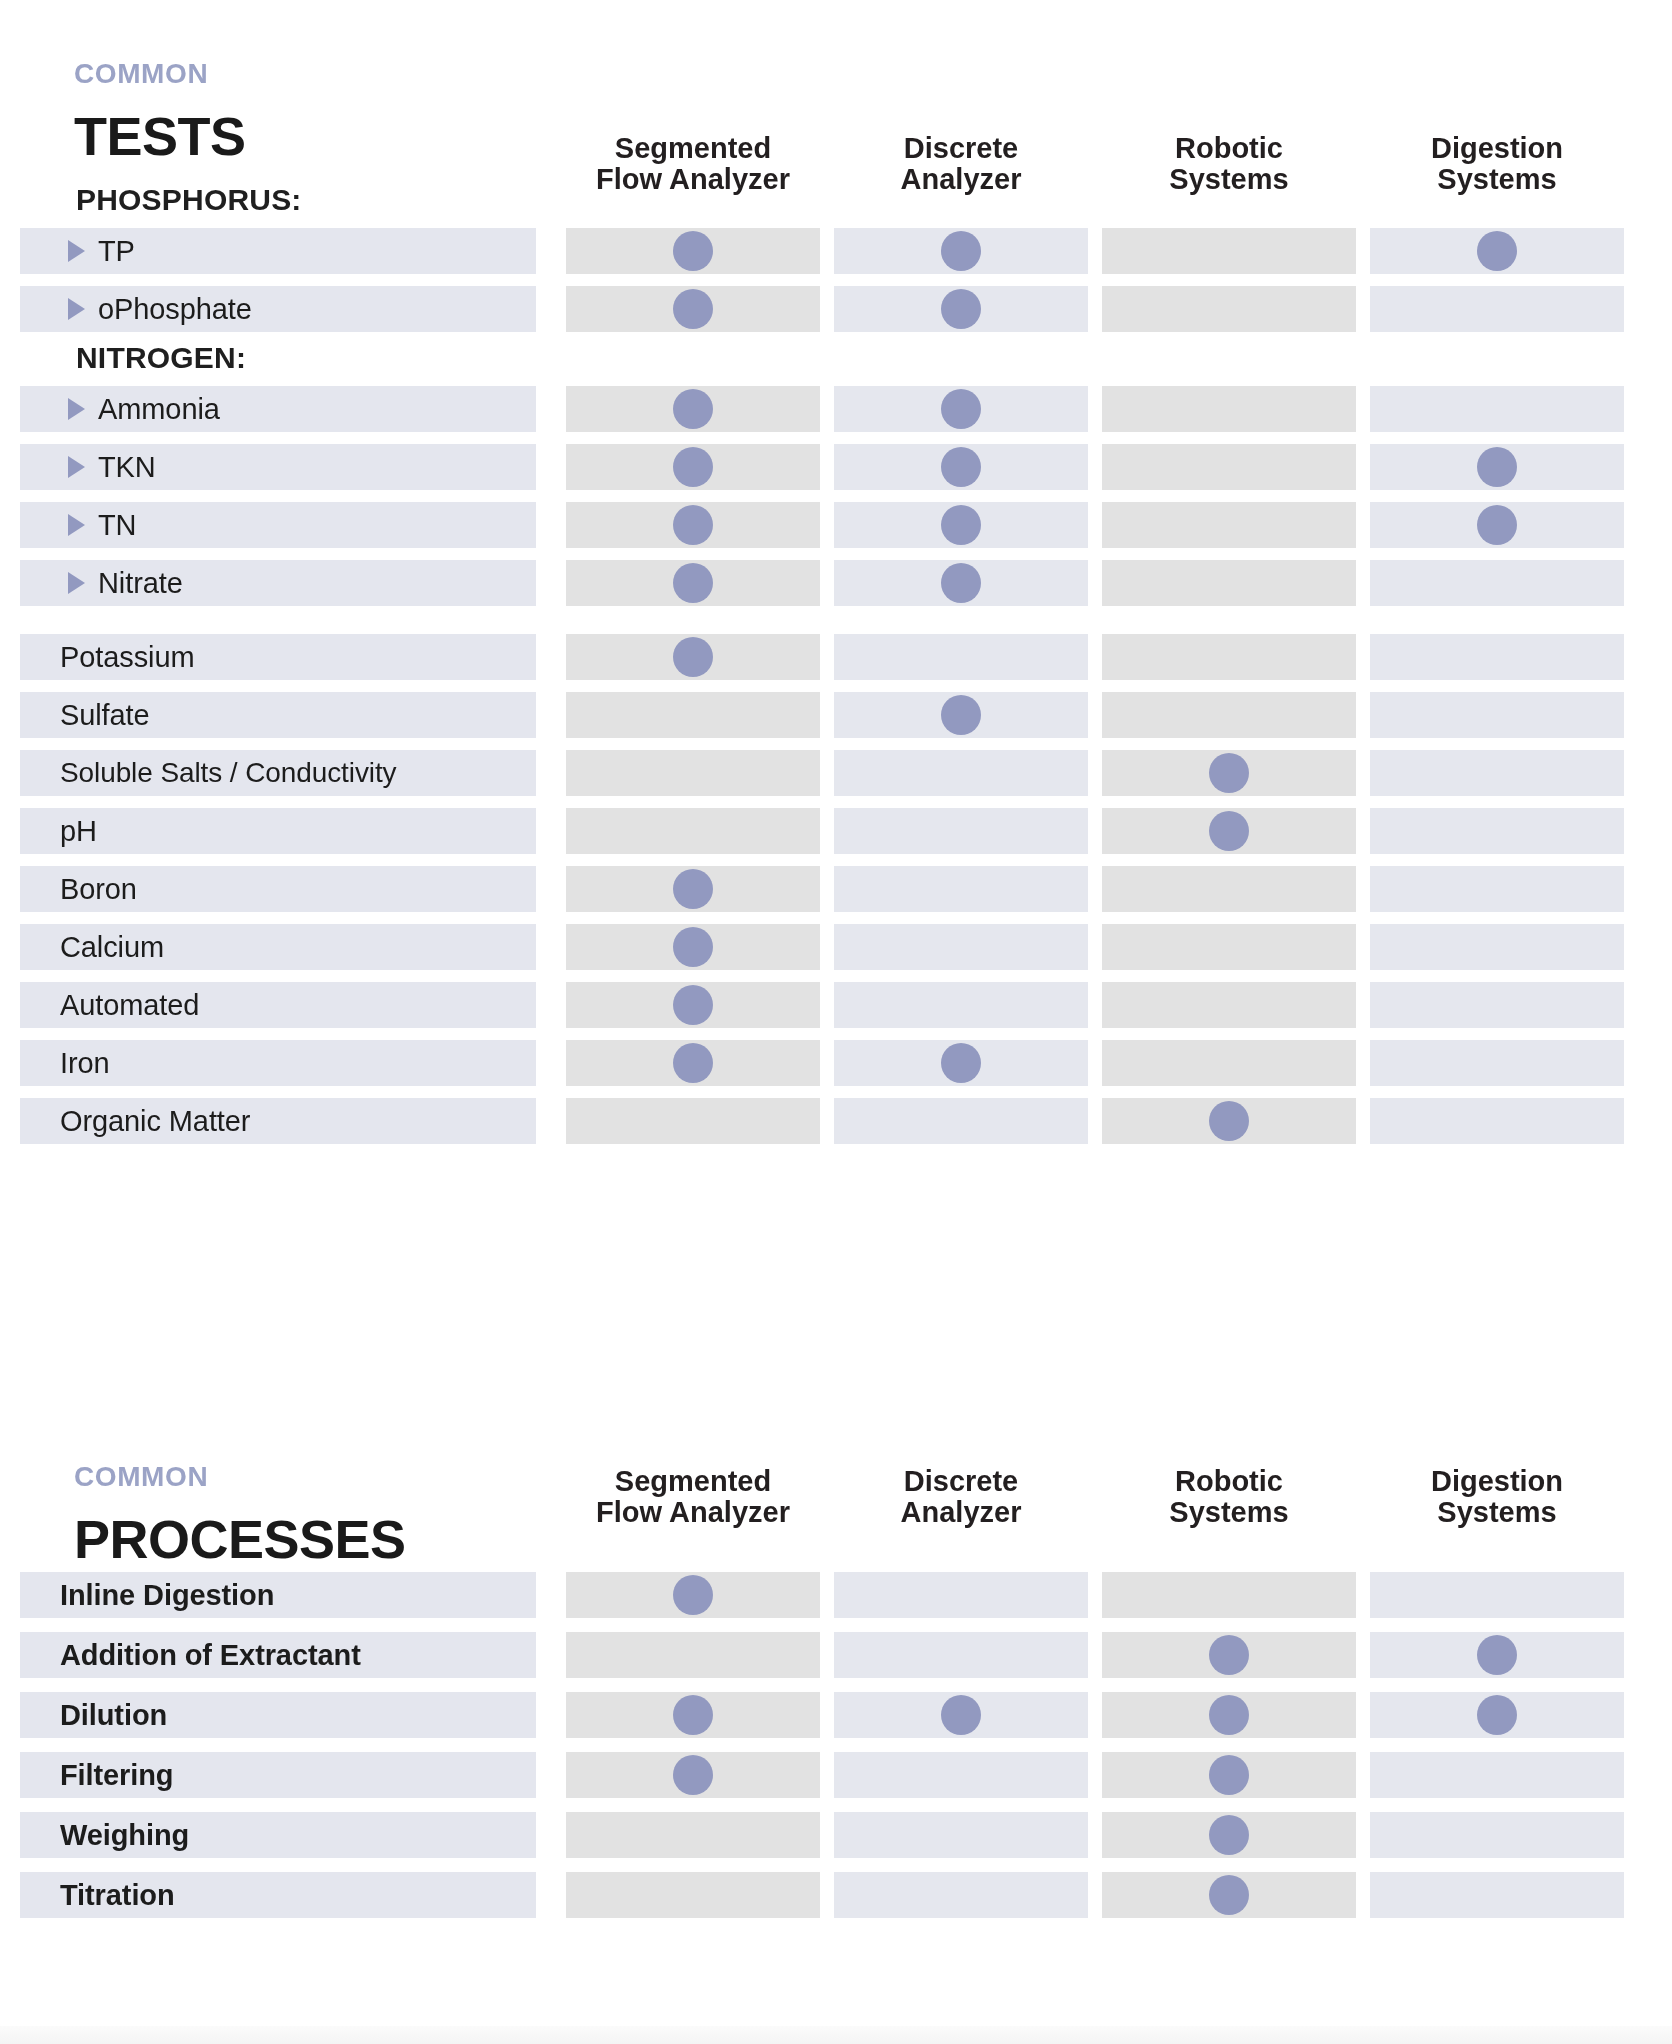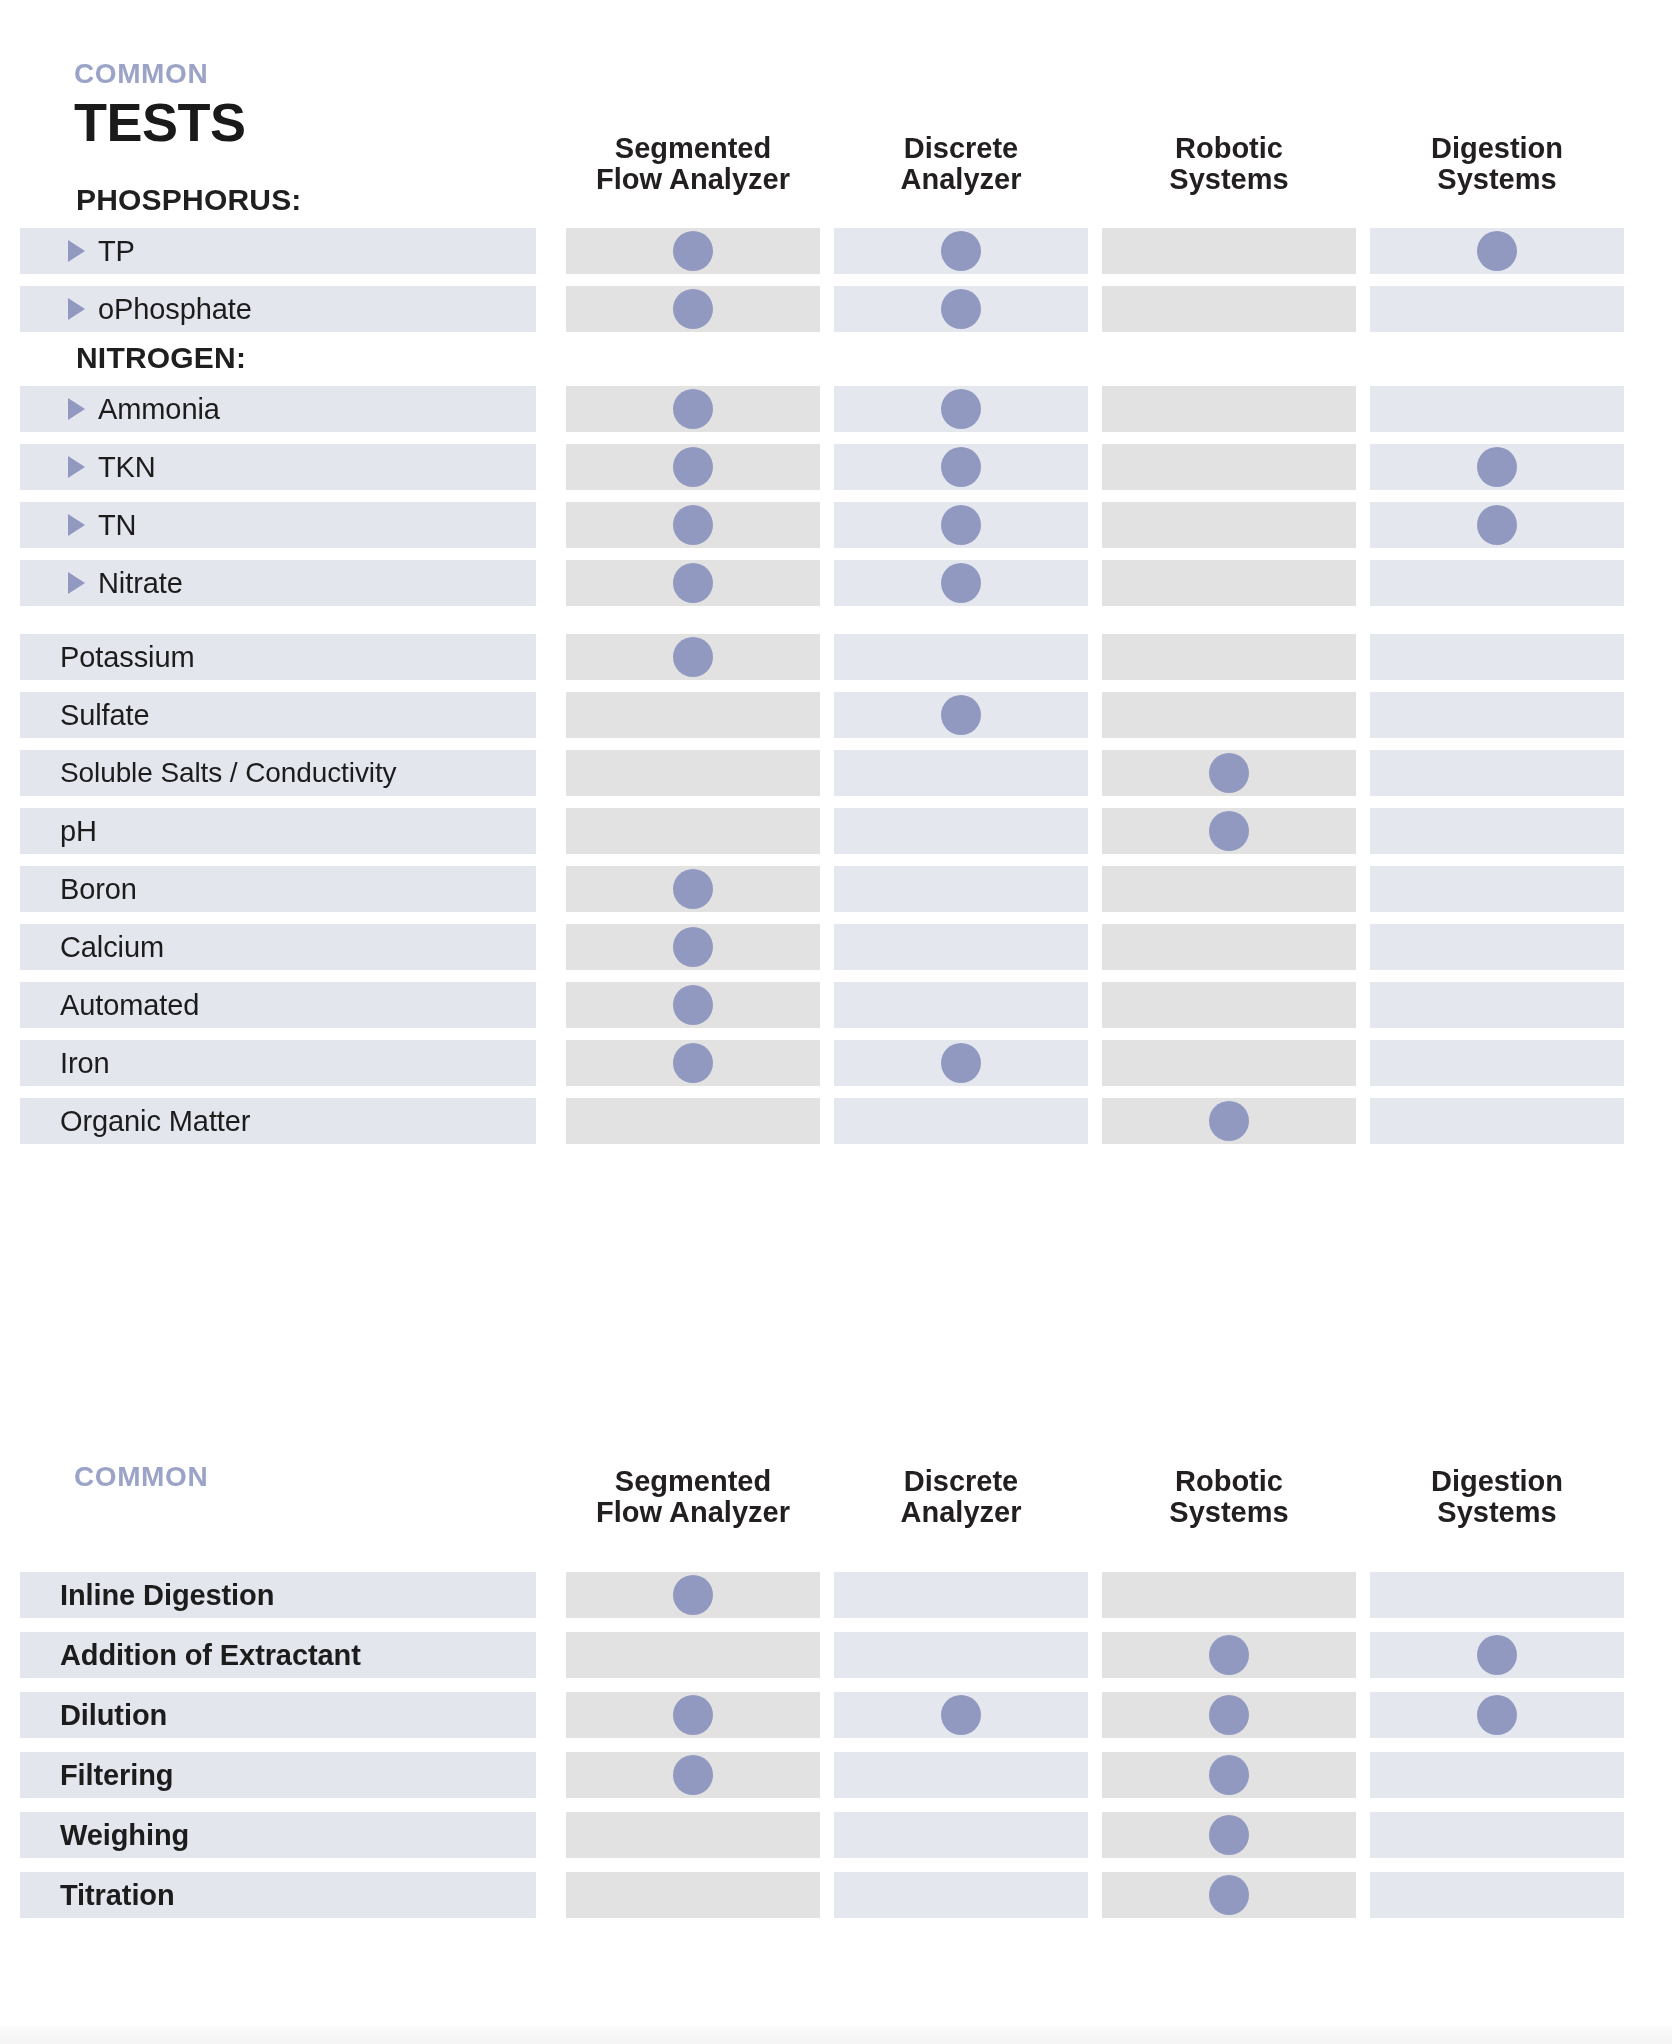--- a/index.html
+++ b/index.html
@@ -45,21 +45,21 @@
     letter-spacing: 0.6px;
     color: #9ba3c6;
     line-height: 1;
   }
   .sec-head .big {
     font-size: 54px;
     font-weight: 700;
     letter-spacing: -0.5px;
     color: #1a1a1a;
     line-height: 1.04;
-    margin-top: 6px;
+    margin-top: 20px;
   }
 
   
   .colhead {
     position: absolute;
     text-align: center;
     font-size: 29px;
     font-weight: 700;
     line-height: 1.08;
     color: #231f20;
@@ -143,20 +143,21 @@
 <div id="page">
 
 
   <div class="sec-head" id="tests-head" style="top:60px;">
     <div class="kicker">COMMON</div>
     <div class="big">TESTS</div>
   </div>
 
   <div class="sec-head" id="proc-head" style="top:1463px;">
     <div class="kicker">COMMON</div>
+    <div class="big">PROCESSES</div>
   </div>
 
   <div id="dynamic-layer">
       <div class="colhead" style="left: 566px; width: 254px; top: 133px;">
         <div>Segmented</div>
         <div>Flow Analyzer</div>
       </div>
       <div class="colhead" style="left: 834px; width: 254px; top: 133px;">
         <div>Discrete</div>
         <div>Analyzer</div>

